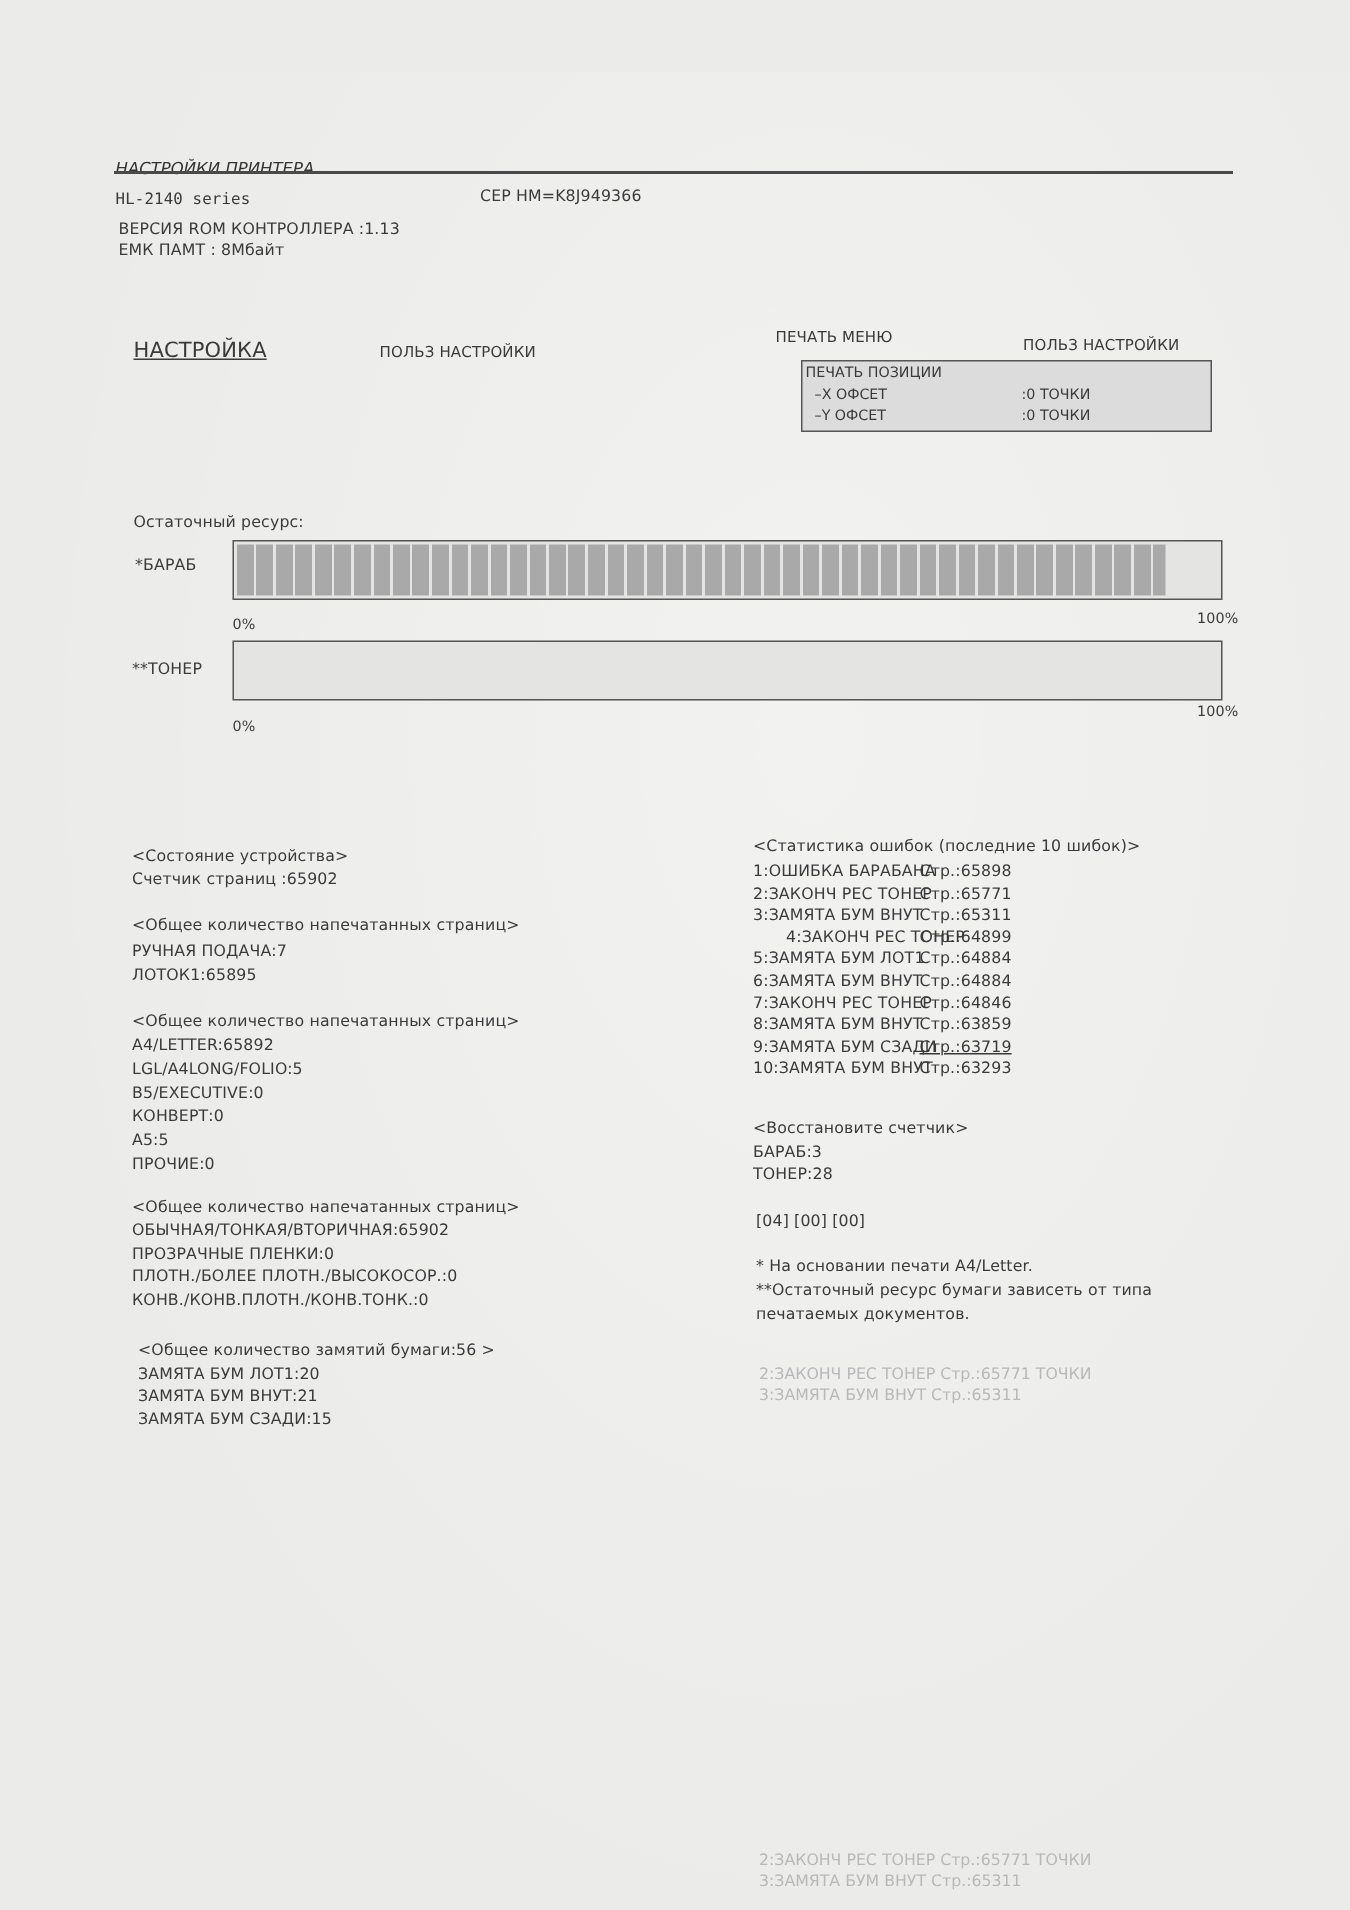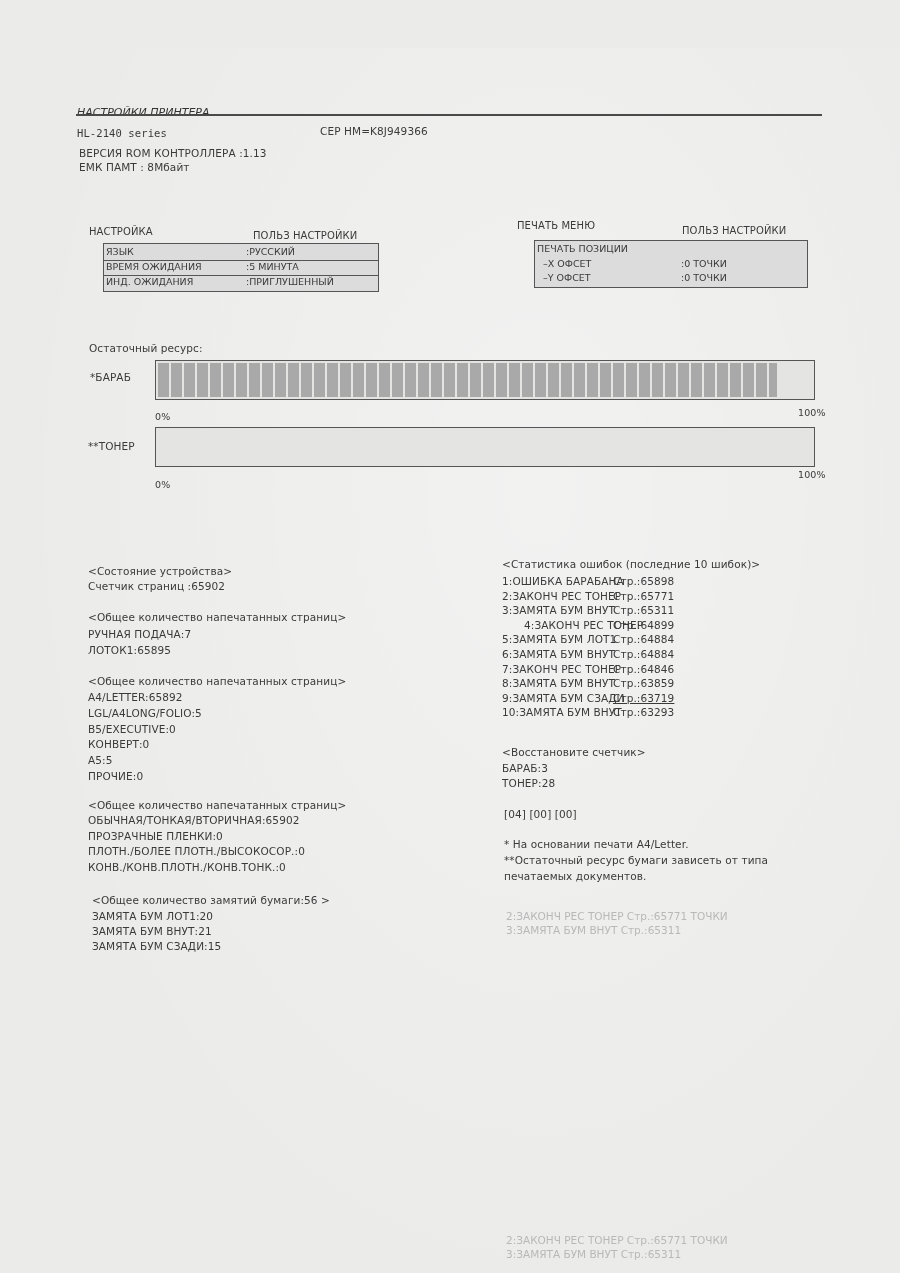--- a/index.html
+++ b/index.html
@@ -37,36 +37,22 @@
 
 <div class="page">
 
   <div class="abs title">НАСТРОЙКИ ПРИНТЕРА</div>
   <div class="rule"></div>
   <div class="abs t mono" style="left:77px;top:79px;font-size:10.5px;">HL-2140 series</div>
   <div class="abs t" style="left:320px;top:77px;">СЕР НМ=K8J949366</div>
   <div class="abs t" style="left:79px;top:99px;">ВЕРСИЯ ROM КОНТРОЛЛЕРА :1.13</div>
   <div class="abs t" style="left:79px;top:113px;">ЕМК ПАМТ :  8Мбайт</div>
 
-  <div class="abs t" style="left:89px;top:178px;font-size:10px;">НАСТРОЙКА</div>
+  <div class="abs t" style="left:89px;top:178px;font-size:14px;text-decoration:underline;">НАСТРОЙКА</div>
   <div class="abs t" style="left:253px;top:182px;font-size:10px;">ПОЛЬЗ НАСТРОЙКИ</div>
-  <div class="box" style="left:103px;top:195px;width:274px;height:47px;">
-    <div class="row" style="top:2px;">
-      <span>ЯЗЫК</span>
-      <span class="val" style="left:142px;">:РУССКИЙ</span>
-    </div>
-    <div class="row sep" style="top:16px;">
-      <span>ВРЕМЯ ОЖИДАНИЯ</span>
-      <span class="val" style="left:142px;">:5 МИНУТА</span>
-    </div>
-    <div class="row sep" style="top:31px;">
-      <span>ИНД. ОЖИДАНИЯ</span>
-      <span class="val" style="left:142px;">:ПРИГЛУШЕННЫЙ</span>
-    </div>
-  </div>
 
   <div class="abs t" style="left:517px;top:172px;font-size:10px;">ПЕЧАТЬ МЕНЮ</div>
   <div class="abs t" style="left:682px;top:177px;font-size:10px;">ПОЛЬЗ НАСТРОЙКИ</div>
   <div class="box" style="left:534px;top:192px;width:272px;height:46px;">
     <div class="row" style="top:2px;">ПЕЧАТЬ ПОЗИЦИИ</div>
     <div class="row" style="top:17px;padding-left:8px;">
       <span>–X ОФСЕТ</span>
       <span class="val" style="left:146px;">:0 ТОЧКИ</span>
     </div>
     <div class="row" style="top:31px;padding-left:8px;">

